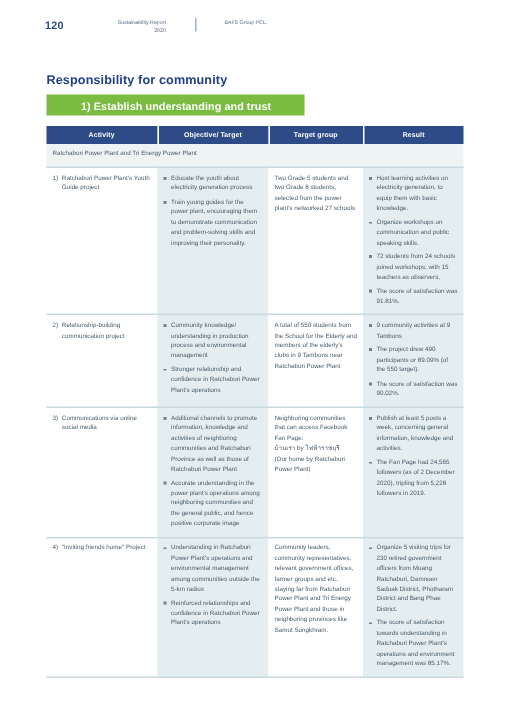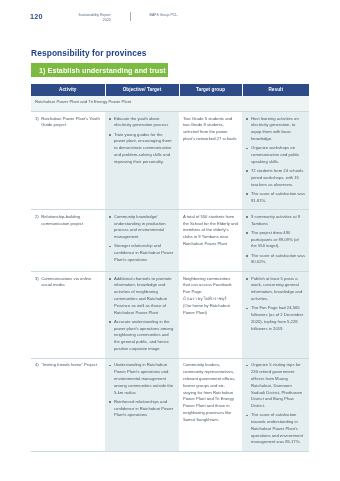--- a/index.html
+++ b/index.html
@@ -69,27 +69,27 @@
     font-size: 8.4px;
     font-weight: bold;
     color: #1f3f87;
     letter-spacing: .1px;
   }
 
   .green-band {
     position: absolute;
     left: 31px;
     top: 63px;
-    width: 137px;
+    width: 172px;
     height: 14px;
     background: #7cbb42;
     display: flex;
     align-items: center;
     box-sizing: border-box;
-    padding-left: 8px;
+    padding-left: 23px;
   }
   .green-band-label {
     font-size: 7.2px;
     font-weight: bold;
     color: #ffffff;
     letter-spacing: .05px;
   }
 
   
   .tbl {
@@ -175,21 +175,21 @@
   <div class="runhead">
     <span class="runhead-folio">120</span>
     <span class="runhead-report">
       <span>Sustainability Report</span><br>
       <span>2020</span>
     </span>
     <span class="runhead-rule"></span>
     <span class="runhead-org">BAFS Group PCL.</span>
   </div>
 
-  <div class="section-title">Responsibility for provinces</div>
+  <div class="section-title">Responsibility for community</div>
 
   <div class="green-band">
     <span class="green-band-label">1) Establish understanding and trust</span>
   </div>
 
   <table class="tbl">
     <colgroup>
       <col class="c1">
         <col class="c2">
         <col class="c3">

